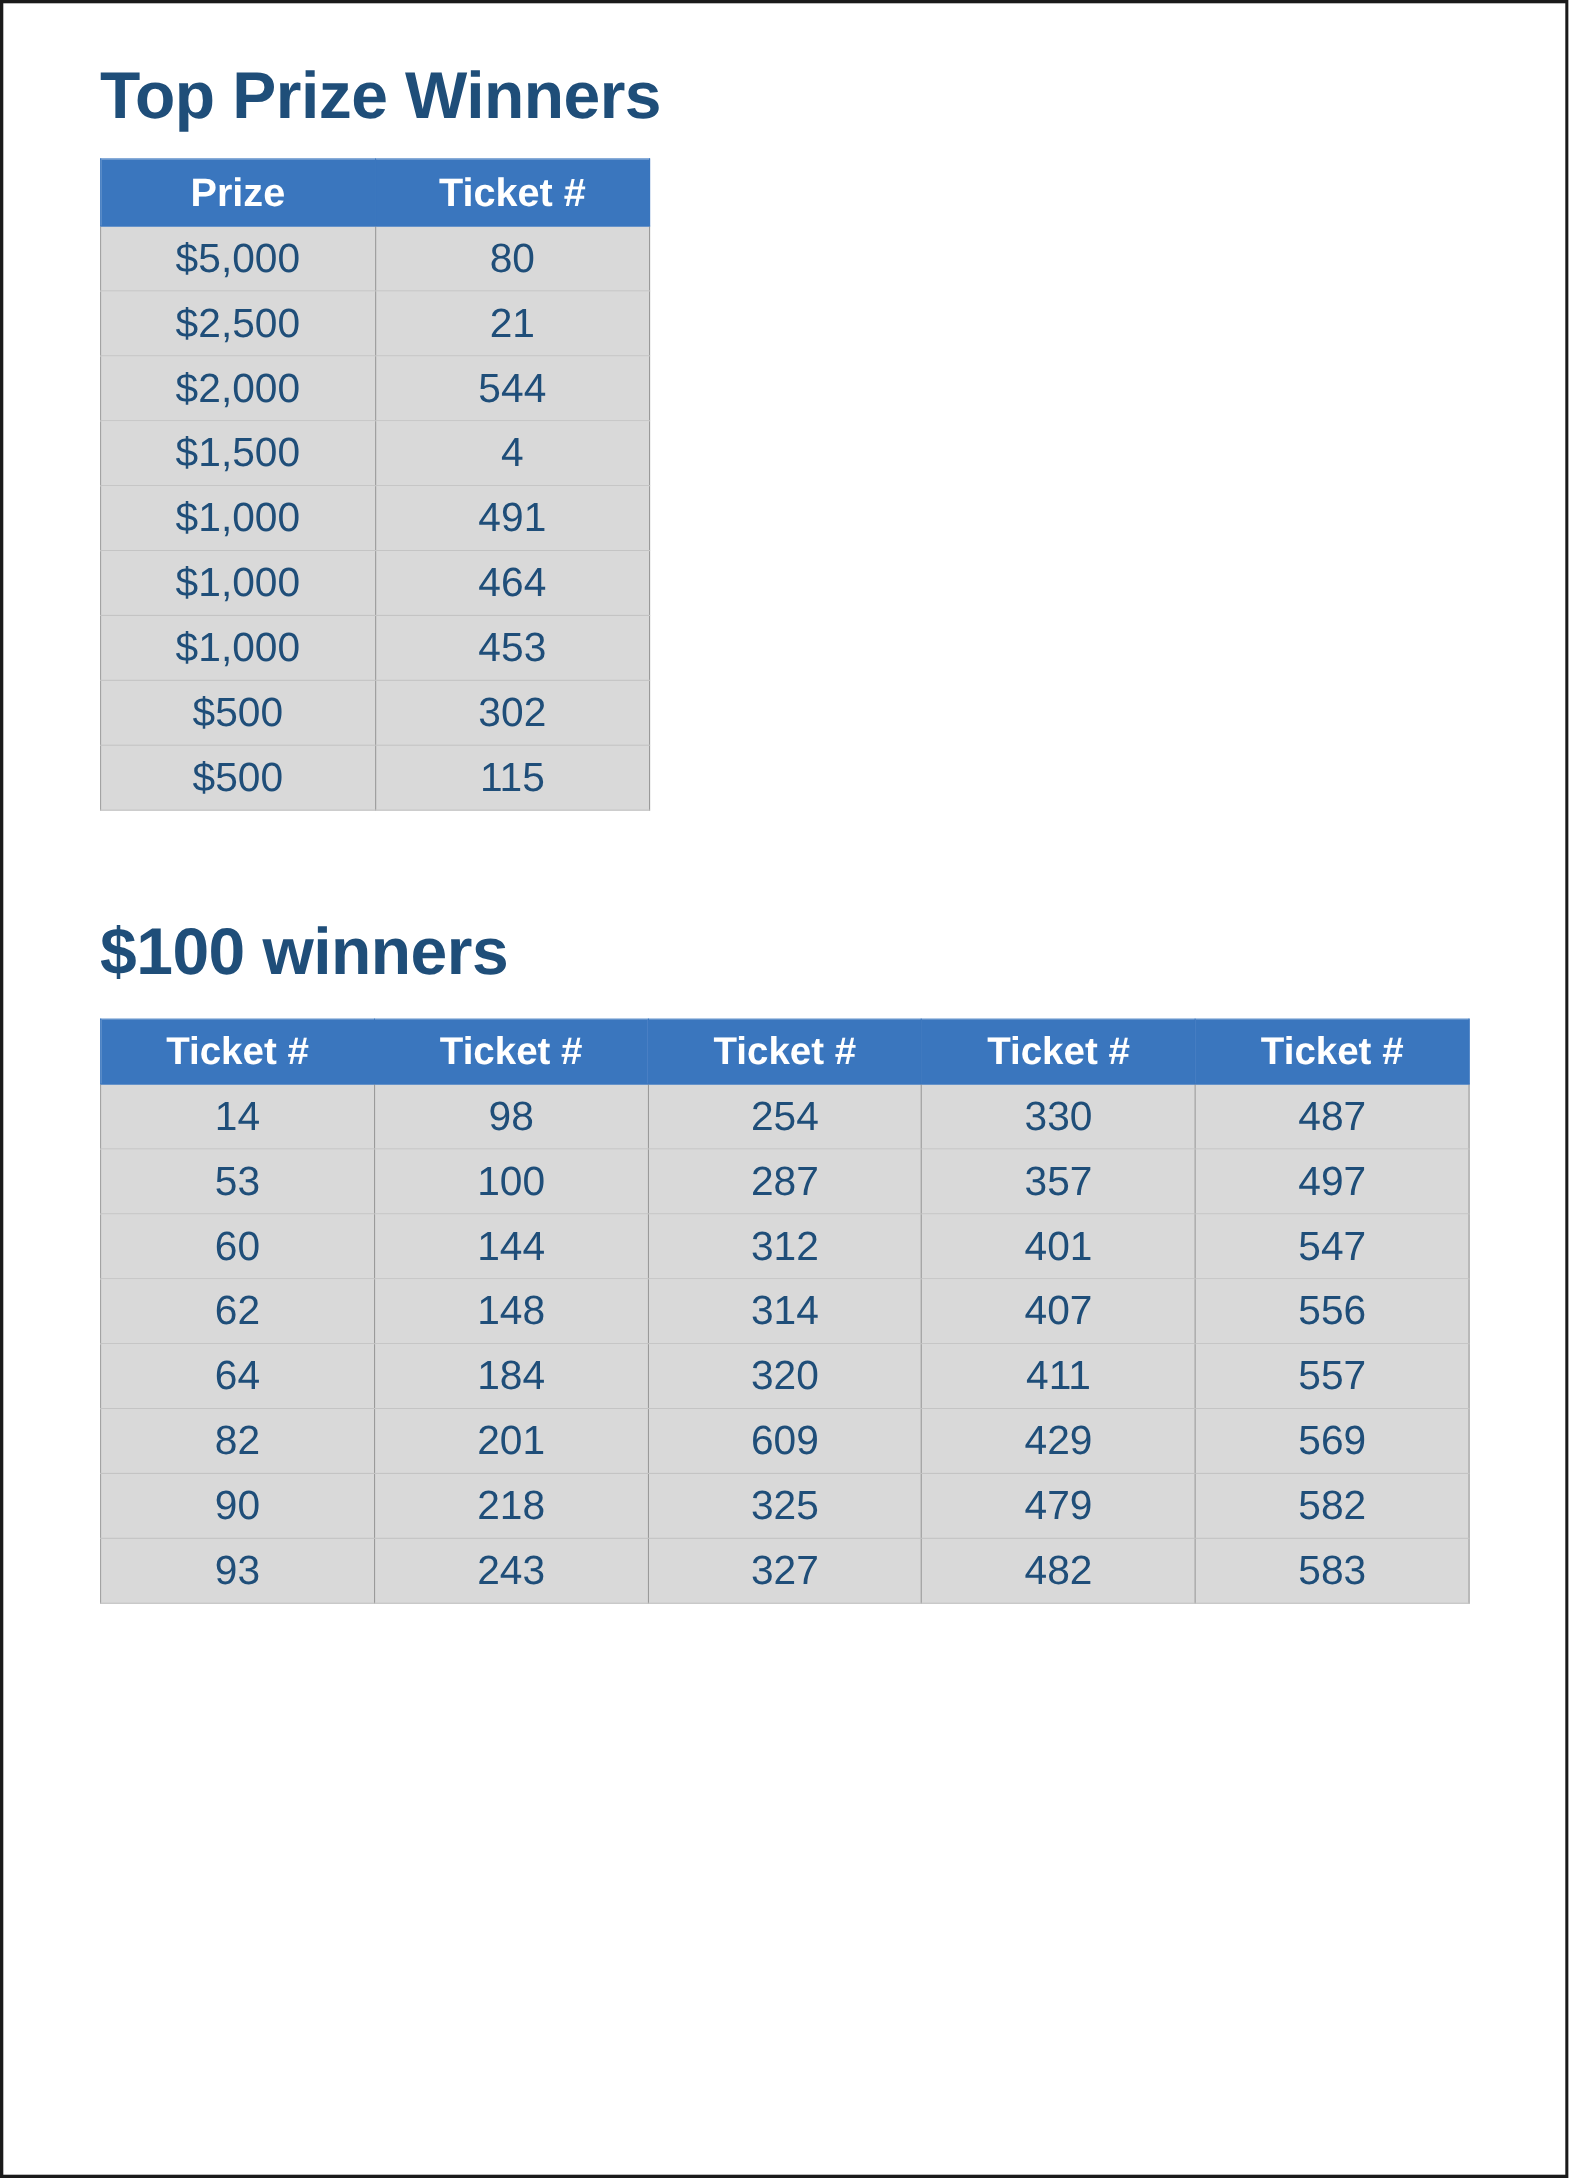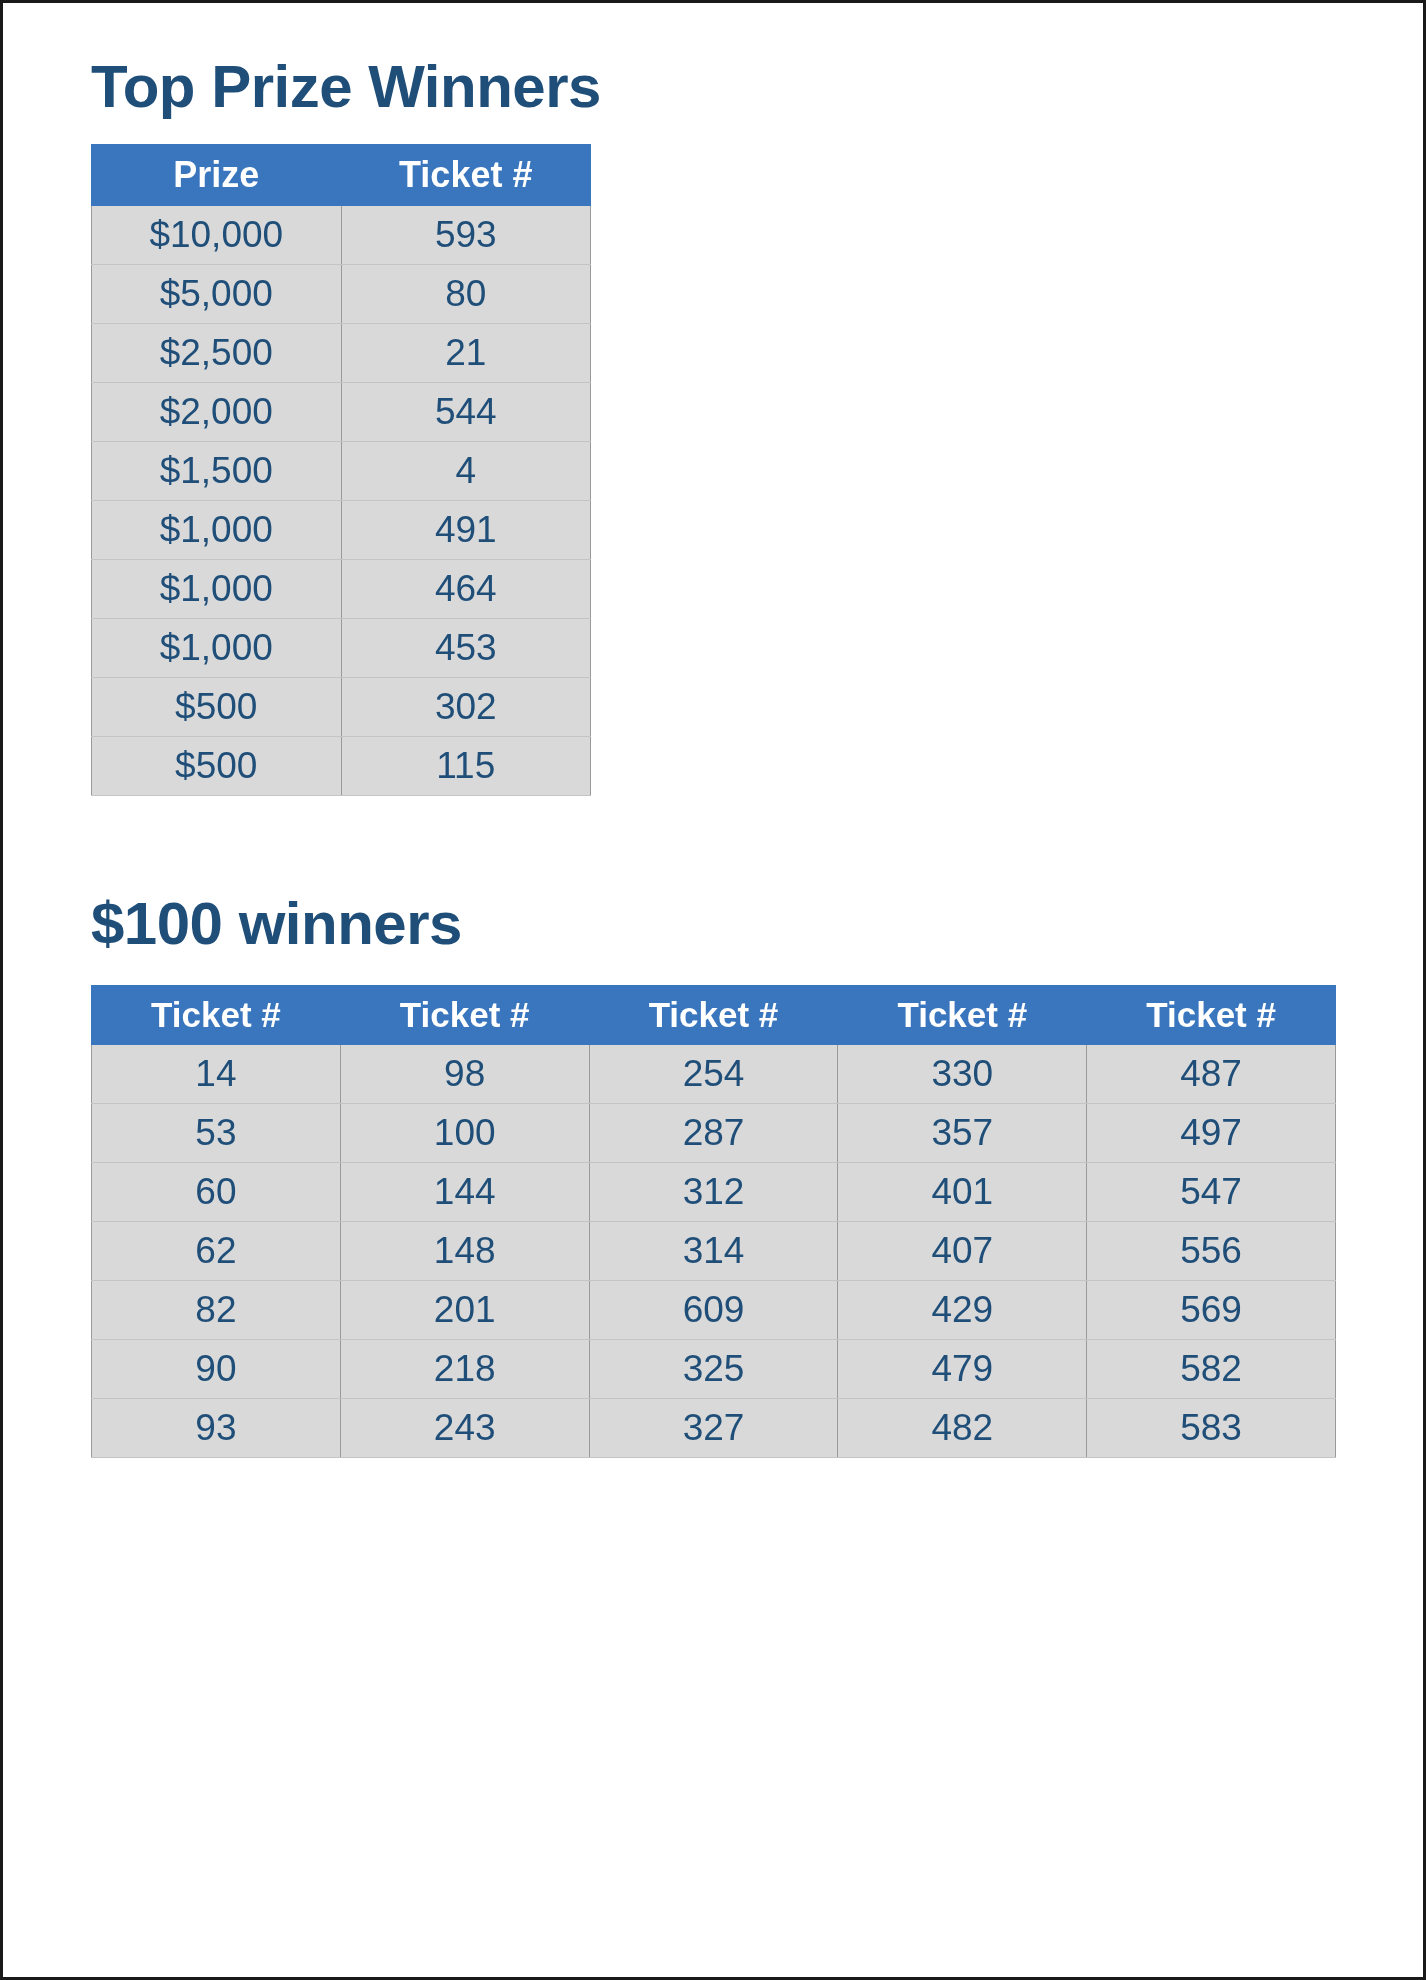--- a/index.html
+++ b/index.html
@@ -87,24 +87,20 @@
 
     <table class="top-prize">
       <thead>
         <tr>
           <th>Prize</th>
           <th>Ticket #</th>
         </tr>
       </thead>
       <tbody>
         <tr>
-          <td>$10,000</td>
-          <td>593</td>
-        </tr>
-        <tr>
           <td>$5,000</td>
           <td>80</td>
         </tr>
         <tr>
           <td>$2,500</td>
           <td>21</td>
         </tr>
         <tr>
           <td>$2,000</td>
           <td>544</td>
@@ -171,20 +167,27 @@
           <td>547</td>
         </tr>
         <tr>
           <td>62</td>
           <td>148</td>
           <td>314</td>
           <td>407</td>
           <td>556</td>
         </tr>
         <tr>
+          <td>64</td>
+          <td>184</td>
+          <td>320</td>
+          <td>411</td>
+          <td>557</td>
+        </tr>
+        <tr>
           <td>82</td>
           <td>201</td>
           <td>609</td>
           <td>429</td>
           <td>569</td>
         </tr>
         <tr>
           <td>90</td>
           <td>218</td>
           <td>325</td>

